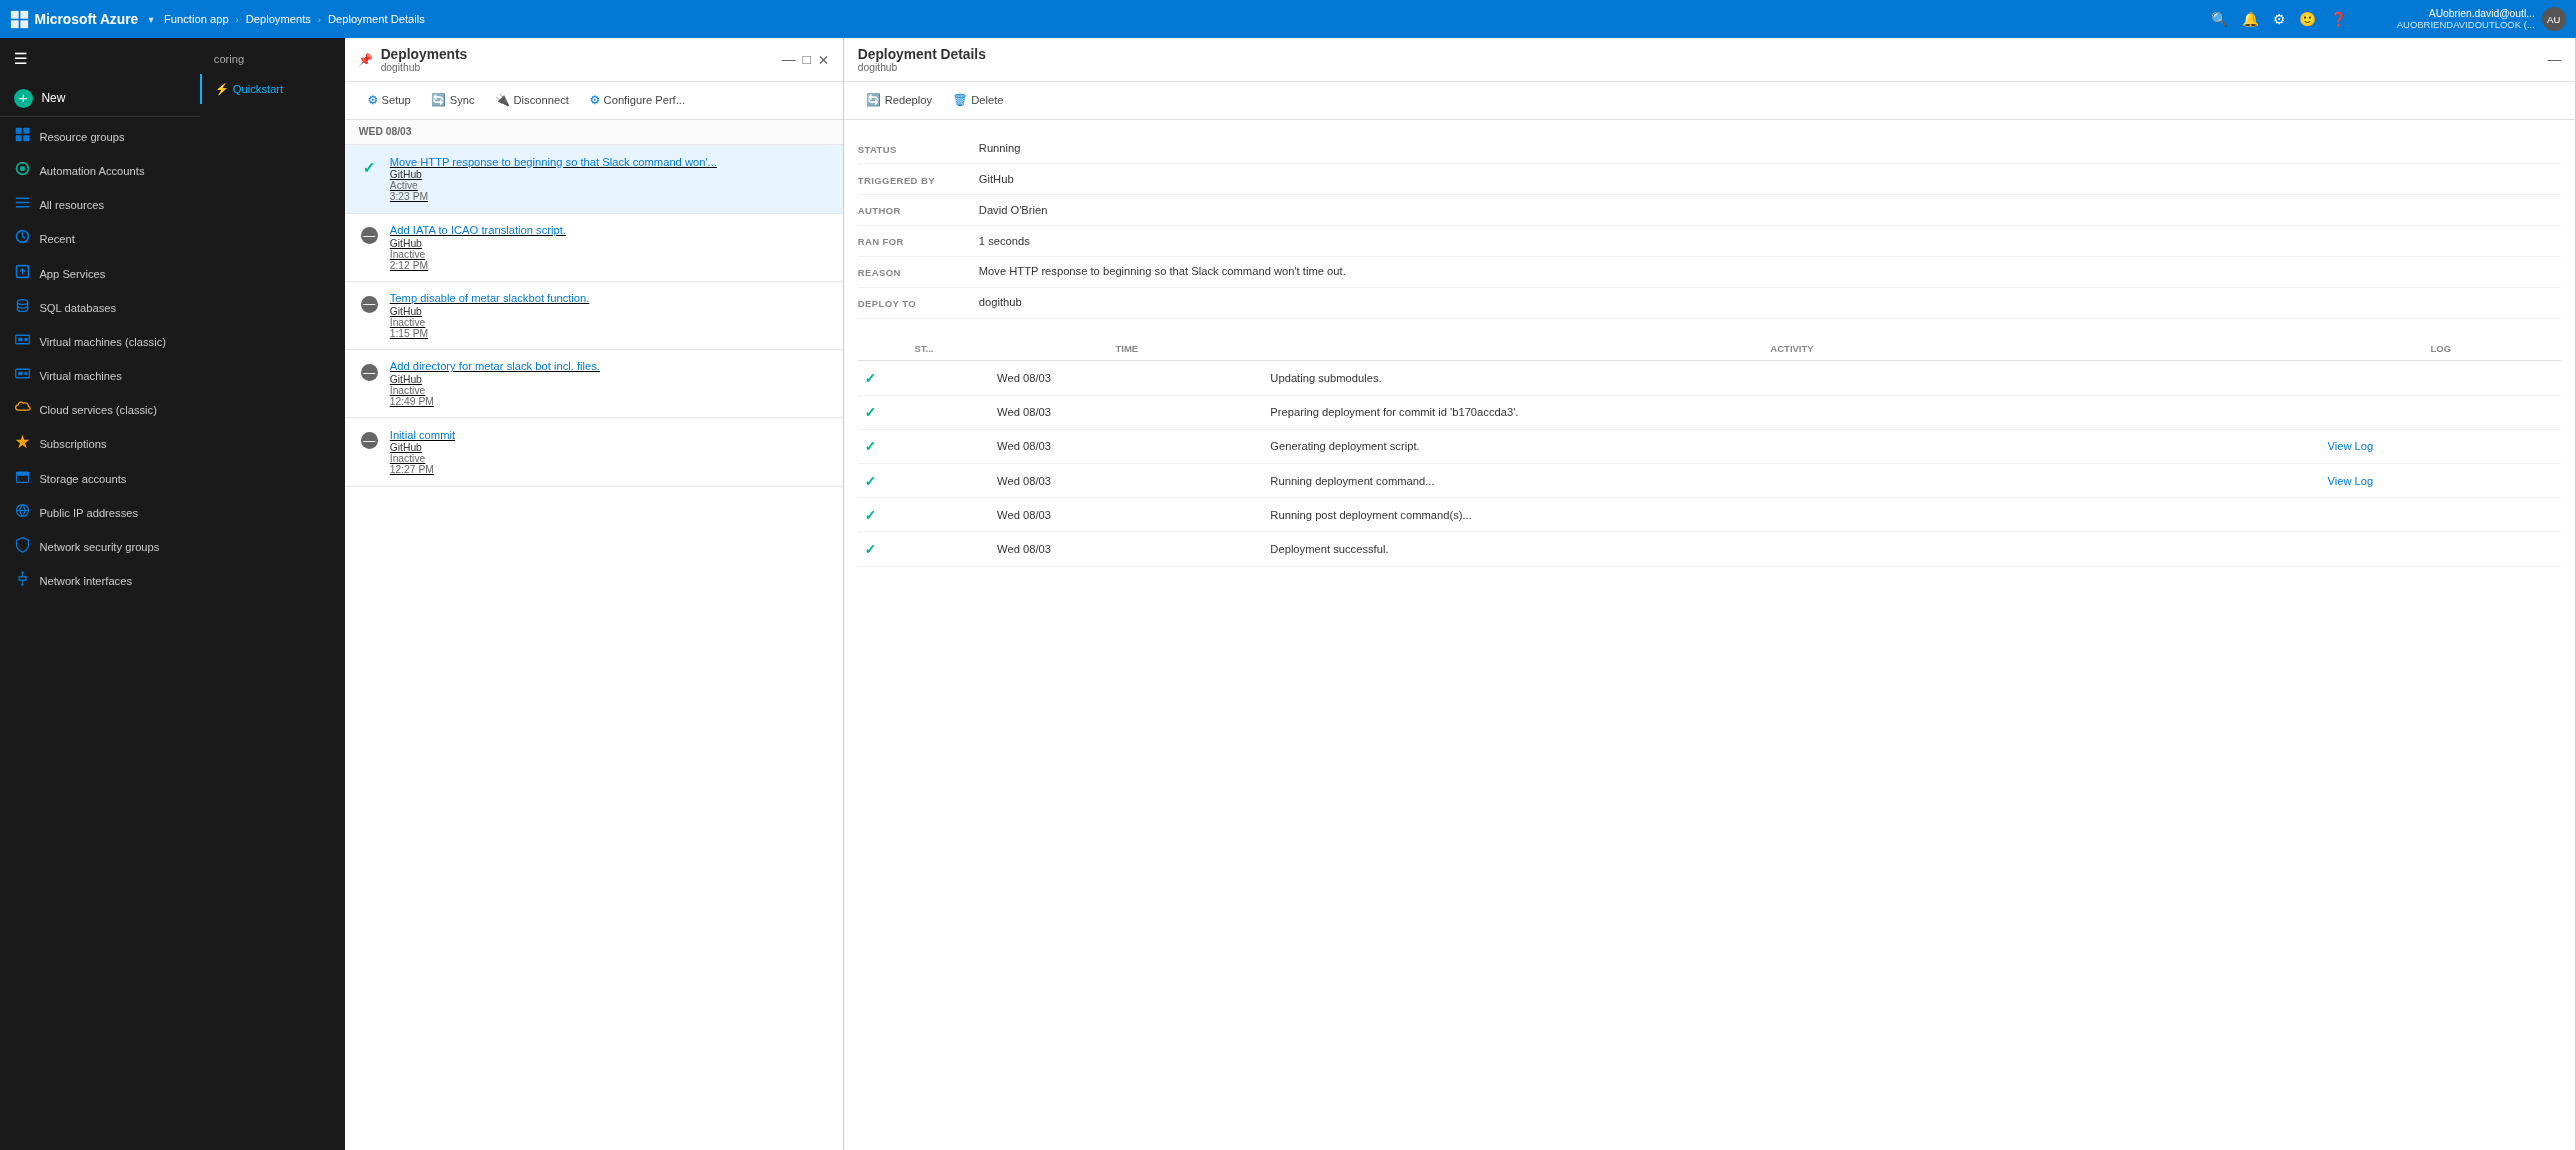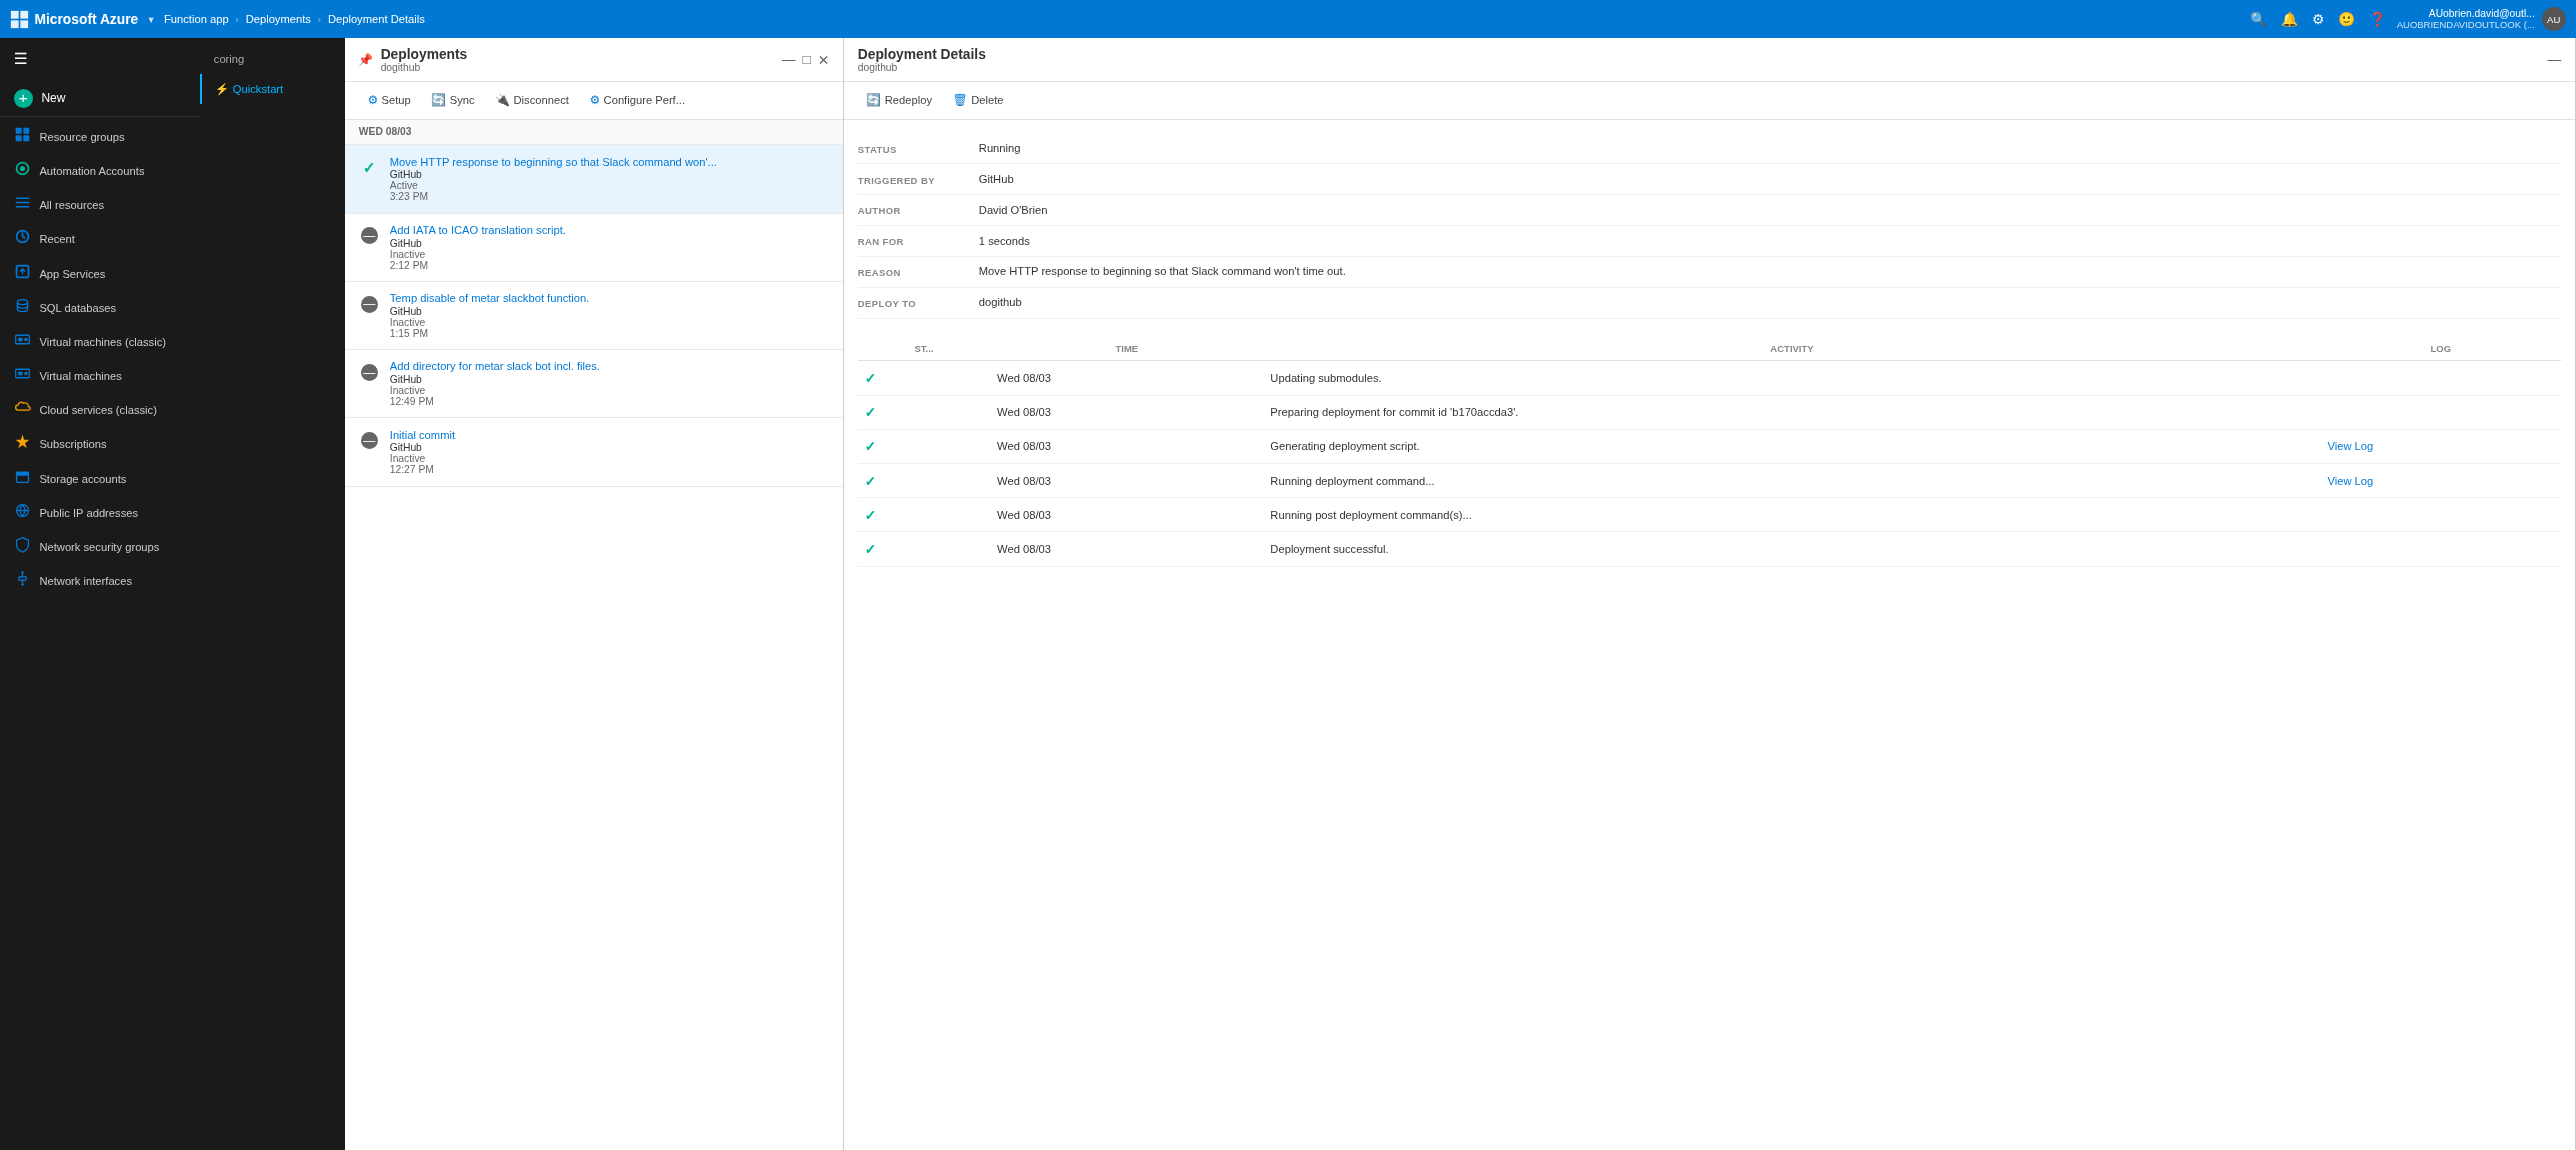--- a/index.html
+++ b/index.html
@@ -17,21 +17,21 @@
     }
     .topbar-logo { color: white; font-size: 13.8px; font-weight: 600; display: flex; align-items: center; gap: 5.2px; }
     .topbar-logo svg { width: 19px; height: 19px; }
     .topbar-chevron { color: rgba(255,255,255,0.8); font-size: 10.3px; }
     .topbar-breadcrumb { color: rgba(255,255,255,0.9); display: flex; align-items: center; gap: 6.9px; font-size: 11.2px; }
     .topbar-breadcrumb span { color: white; }
     .topbar-breadcrumb .sep { color: rgba(255,255,255,0.6); font-size: 9.5px; }
     .topbar-spacer { flex: 1; }
     .topbar-icons { display: flex; align-items: center; gap: 13.8px; }
     .topbar-icon { color: white; font-size: 13.8px; cursor: pointer; }
-    .topbar-user { display: flex; align-items: center; gap: 6.9px; color: white; font-size: 10.3px; text-align: right; }
+    .topbar-user { display: flex; align-items: center; gap: 6.9px; color: white; font-size: 10.3px; text-align: right; margin-left: 39px; }
     .topbar-avatar { width: 24px; height: 24px; border-radius: 50%; background: #555; display: flex; align-items: center; justify-content: center; color: white; font-size: 9.5px; }
 
     
     .main-layout { display: flex; flex: 1; overflow: hidden; }
 
     
     .sidebar {
       width: 200px;
       background: #1a1a1a;
       display: flex;
@@ -70,21 +70,21 @@
 
     .panel-content { flex: 1; overflow-y: auto; background: #fff; }
 
     .date-header { padding: 6.9px 13.8px; font-size: 10.3px; color: #666; font-weight: 600; background: #fafafa; border-bottom: 0.9px solid #e8e8e8; }
 
     .deploy-item { display: flex; align-items: flex-start; padding: 10.3px 13.8px; border-bottom: 0.9px solid #e8e8e8; cursor: pointer; gap: 10.3px; }
     .deploy-item.active { background: #e8f4fd; }
     .deploy-icon { width: 20.7px; height: 20.7px; display: flex; align-items: center; justify-content: center; flex-shrink: 0; margin-top: 1.7px; }
     .deploy-icon-check { color: #00b294; font-size: 15.5px; font-weight: bold; }
     .deploy-icon-inactive { width: 17px; height: 17px; border-radius: 50%; background: #666; display: flex; align-items: center; justify-content: center; color: white; font-size: 12px; }
-    .deploy-info { flex: 1; }
+    .deploy-info { flex: 1; text-decoration: underline; }
     .deploy-title { color: #0078d4; font-size: 11.2px; margin-bottom: 1.7px; }
     .deploy-source { color: #333; font-size: 10.3px; }
     .deploy-status { color: #666; font-size: 10.3px; }
     .deploy-time { color: #666; font-size: 10.3px; }
 
     
     .panel-details { flex: 1; display: flex; flex-direction: column; background: white; }
     .panel-details-header { display: flex; align-items: center; padding: 8.6px 13.8px; border-bottom: 0.9px solid #e0e0e0; gap: 6.9px; }
     .panel-details-toolbar { display: flex; align-items: center; gap: 3.4px; padding: 6.9px 13.8px; border-bottom: 0.9px solid #e0e0e0; }
     .panel-details-content { padding: 13.8px; overflow-y: auto; }

